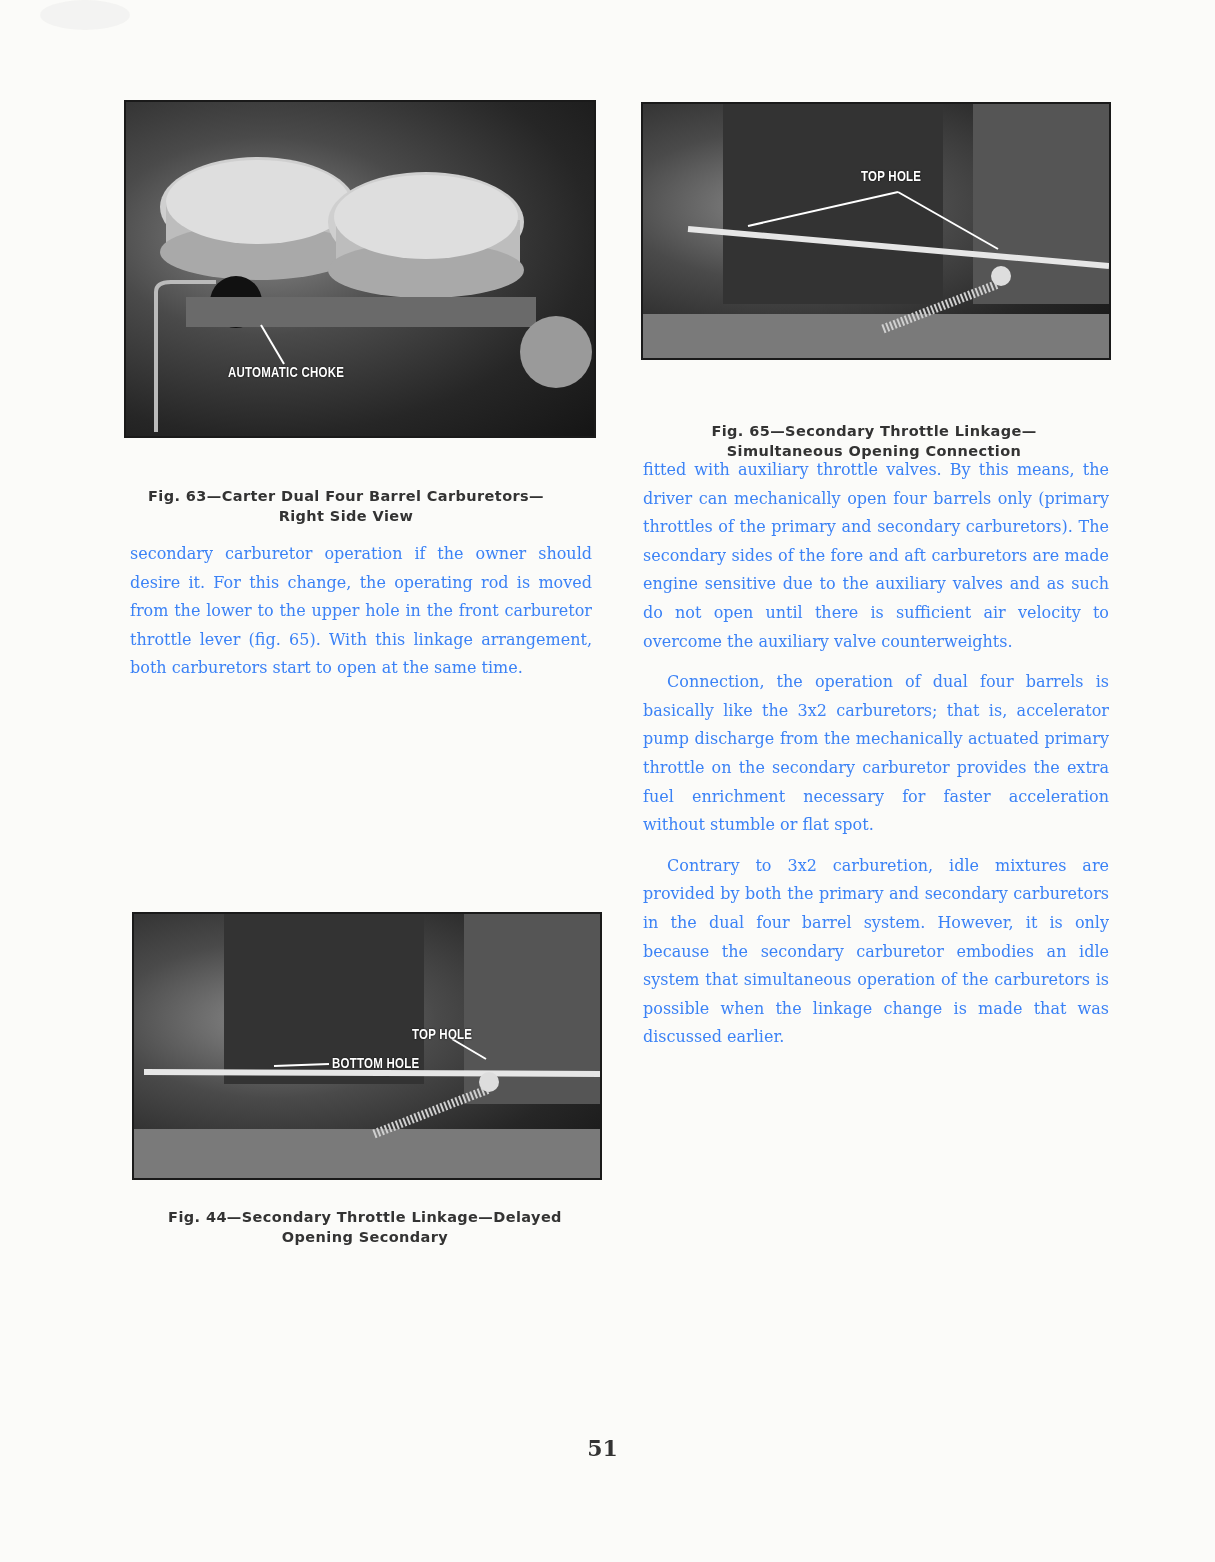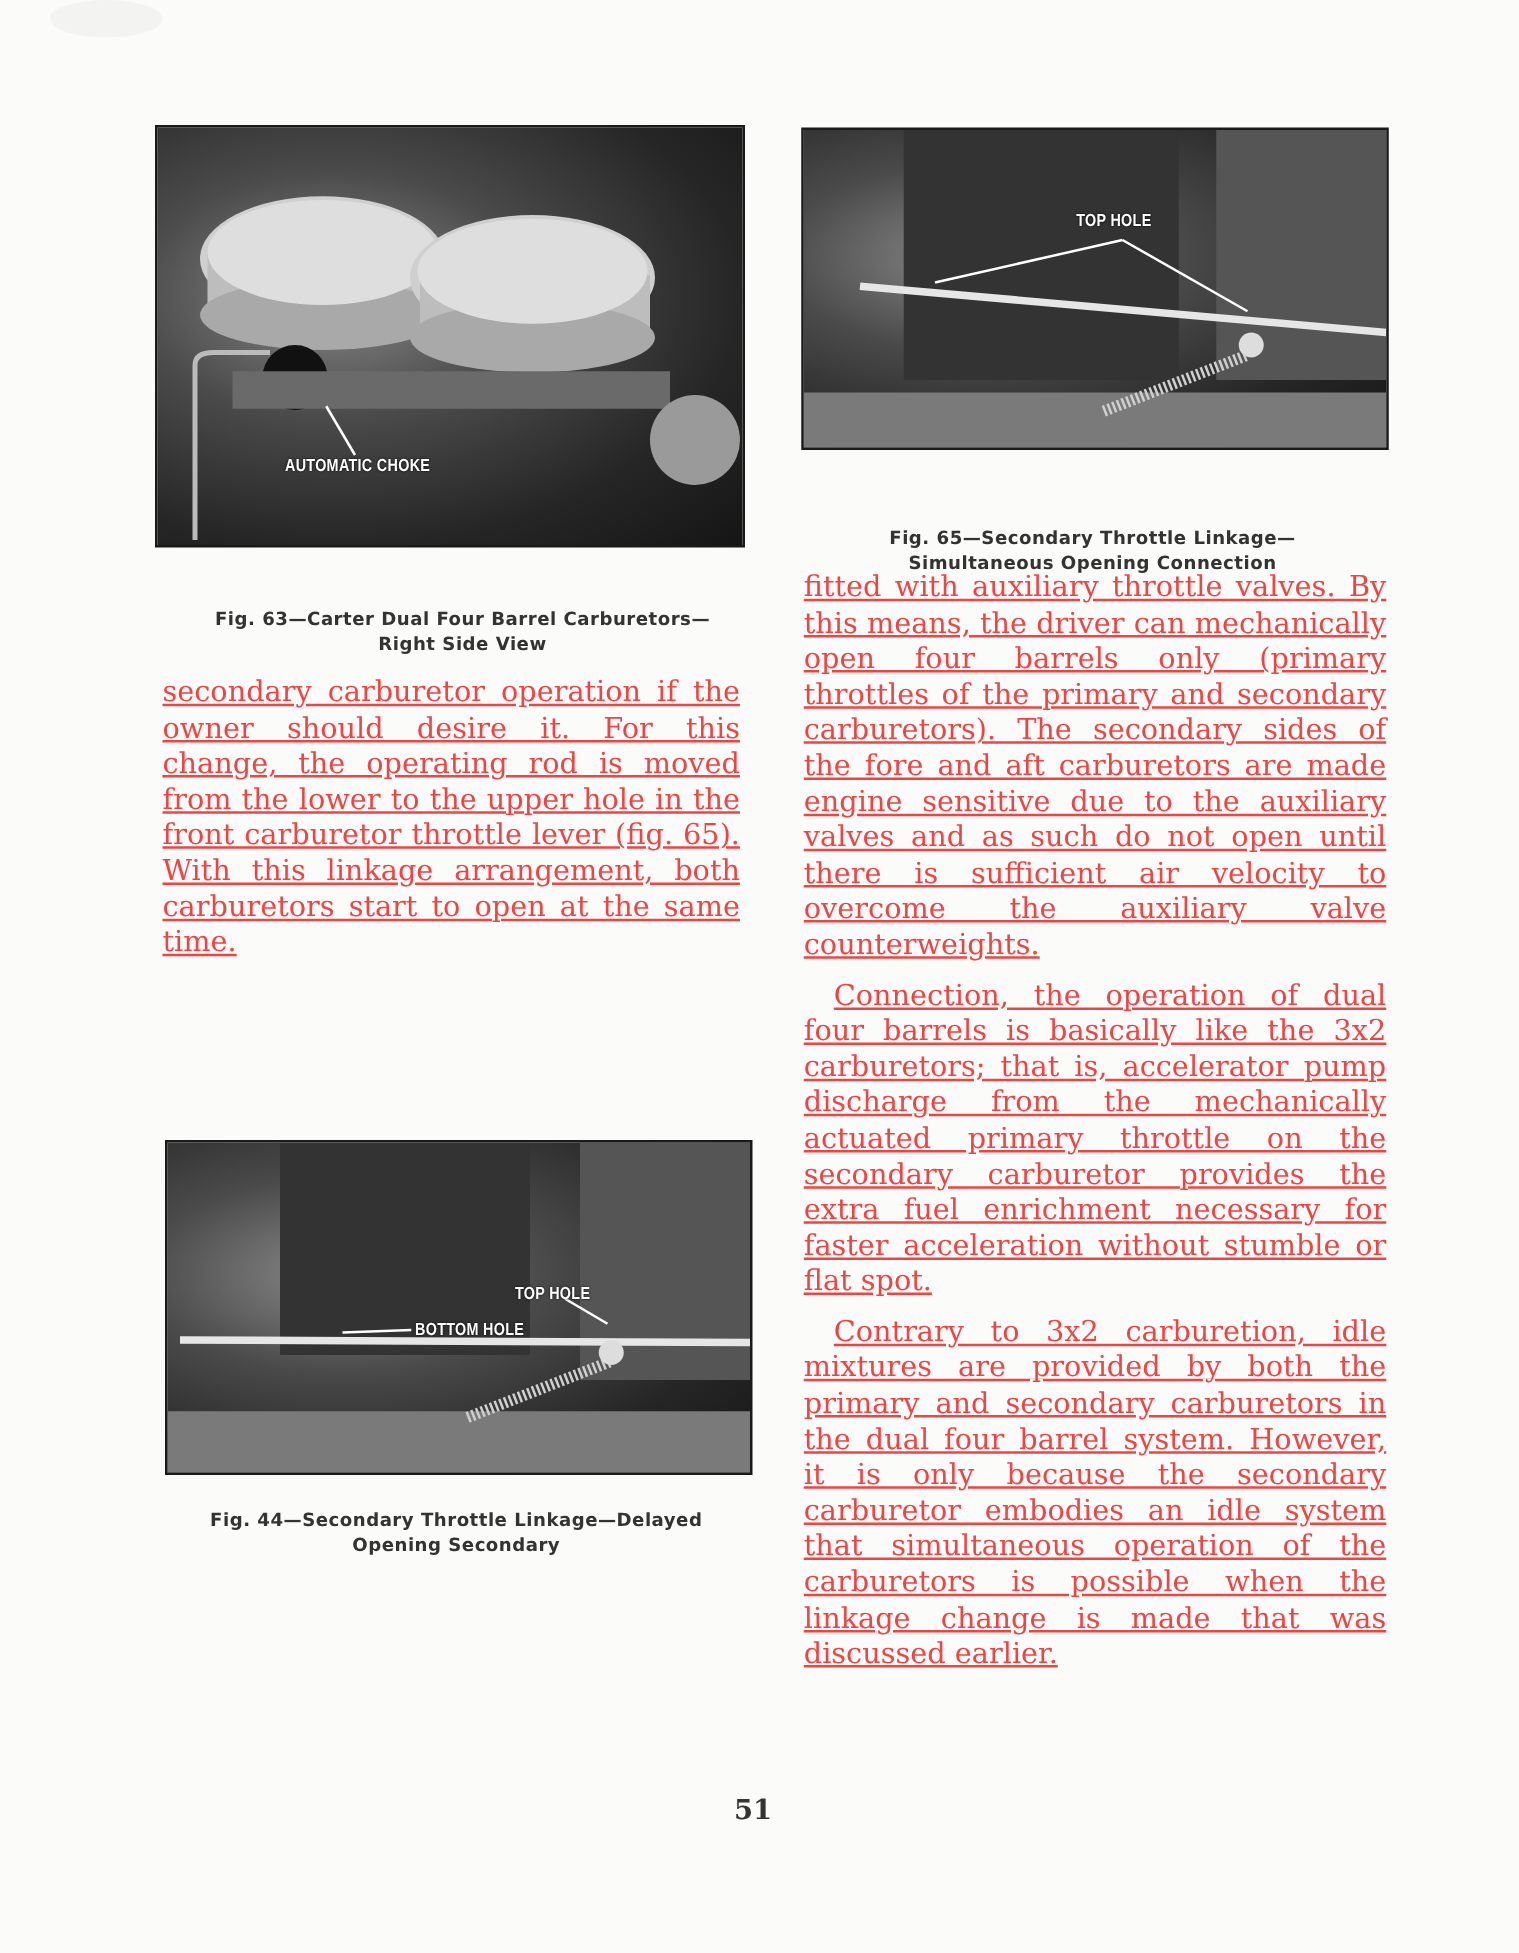--- a/index.html
+++ b/index.html
@@ -19,22 +19,22 @@
     font-weight: bold; font-size: 14px; letter-spacing: 0.3px; transform: scaleX(0.82);
     transform-origin: left center; white-space: nowrap;
     text-shadow: 0 0 2px #000;
   }
   .caption {
     position: absolute; text-align: center;
     font-family: "DejaVu Sans", "Liberation Sans", sans-serif; font-weight: bold;
     font-size: 14.5px; line-height: 20px; color: #333; letter-spacing: 0.4px;
   }
   .col {
-    position: absolute; font-size: 23px; line-height: 28.6px; text-align: justify;
-    hyphens: none; color: #ef4444; text-decoration: underline;
+    position: absolute; font-size: 16px; line-height: 28.6px; text-align: justify;
+    hyphens: none; color: #3b82f6;
   }
   .col p { margin: 0; }
   .col p + p { margin-top: 12px; }
   .indent { text-indent: 24px; }
   .pagenum {
     position: absolute; left: 0; width: 1205px; top: 1435px; text-align: center;
     font-size: 22px; font-weight: bold; color: #333;
   }
   .smudge { position: absolute; background: #eeeeec; border-radius: 50%; opacity: 0.6; }
 </style>
@@ -54,21 +54,21 @@
     <ellipse cx="300" cy="168" rx="98" ry="28" fill="#a9a9a9"></ellipse>
     <ellipse cx="300" cy="115" rx="92" ry="42" fill="#dedede"></ellipse>
     <circle cx="110" cy="200" r="26" fill="#111"></circle>
     <rect x="60" y="195" width="350" height="30" fill="#6a6a6a"></rect>
     <circle cx="430" cy="250" r="36" fill="#9a9a9a"></circle>
     <path d="M30 330 L30 190 Q30 180 45 180 L90 180" stroke="#bbb" stroke-width="4" fill="none"></path>
     <line x1="135" y1="223" x2="158" y2="262" stroke="#fff" stroke-width="2"></line>
   </svg>
   <span class="callout" style="left:102px;top:262px;">AUTOMATIC CHOKE</span>
 </div>
-<div class="caption" style="left:136px;top:486px;width:468px;">
+<div class="caption" style="left:112px;top:486px;width:468px;">
   <div>Fig. 63—Carter Dual Four Barrel Carburetors—</div>
   <div>Right Side View</div>
 </div>
 
 <div class="photo" style="left:641px;top:102px;width:466px;height:254px;">
   <svg viewBox="0 0 466 254">
     <rect x="80" y="0" width="220" height="200" fill="#333"></rect>
     <rect x="330" y="0" width="136" height="200" fill="#555"></rect>
     <rect x="0" y="210" width="466" height="44" fill="#7a7a7a"></rect>
     <line x1="45" y1="125" x2="466" y2="162" stroke="#e6e6e6" stroke-width="6"></line>

